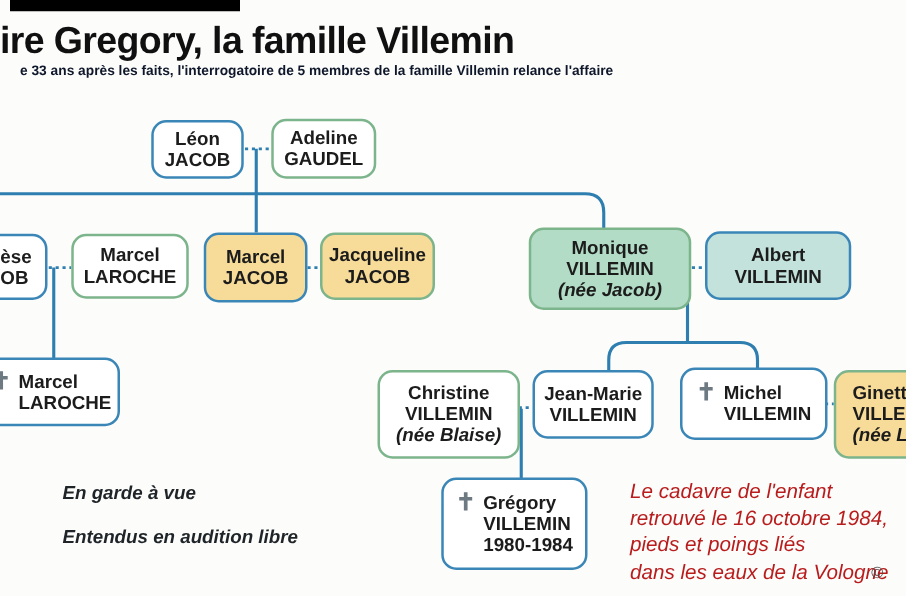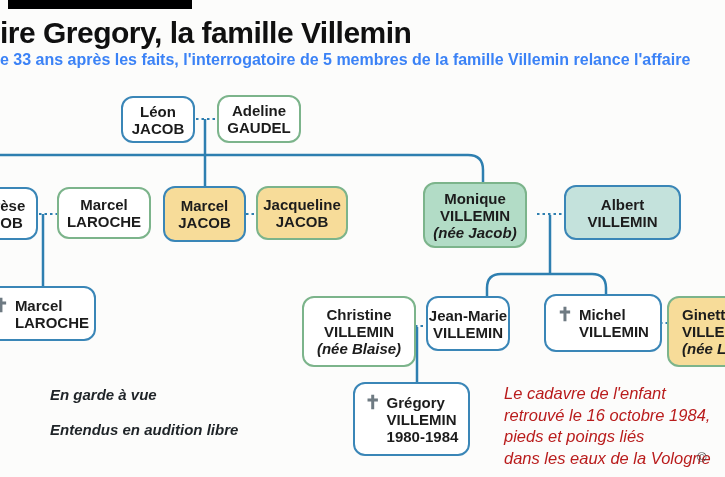--- a/index.html
+++ b/index.html
@@ -6,22 +6,22 @@
   .stage{
     position:relative;width:725px;height:477px;overflow:hidden;
     background:#fcfcfb;font-family:"Liberation Sans",sans-serif;
   }
   .topbar{position:absolute;left:8px;top:0;width:184px;height:9px;background:#000;}
   .title{
     position:absolute;left:0;top:16px;font-size:30px;font-weight:bold;
     color:#101010;letter-spacing:-0.5px;white-space:nowrap;
   }
   .subtitle{
-    position:absolute;left:0;top:51px;font-size:16px;font-weight:bold;
-    color:#3b82f6;white-space:nowrap;
+    position:absolute;left:16px;top:51px;font-size:11px;font-weight:bold;
+    color:#0f172a;white-space:nowrap;
   }
   svg.wires{position:absolute;left:0;top:0;z-index:0;}
   .pbox{
     position:absolute;z-index:1;box-sizing:border-box;
     border:2.5px solid #3a86b7;border-radius:12px;background:#fff;
     display:flex;flex-direction:column;align-items:center;justify-content:center;
     text-align:center;font-weight:bold;font-size:15px;line-height:17px;color:#1c1c1c;
     padding:17px 5px;
   }
   .b-blue{border-color:#3a86b7;}
@@ -95,21 +95,21 @@
     <div class="pline">LAROCHE</div>
   </div>
   <div class="pbox f-yellow b-blue" style="left:163px;top:186px;width:83px;height:56px;">
     <div class="pline">Marcel</div>
     <div class="pline">JACOB</div>
   </div>
   <div class="pbox f-yellow b-green" style="left:256px;top:186px;width:92px;height:54px;">
     <div class="pline">Jacqueline</div>
     <div class="pline">JACOB</div>
   </div>
-  <div class="pbox f-green b-green" style="left:423px;top:182px;width:104px;height:66px;">
+  <div class="pbox f-green b-green" style="left:423px;top:182px;width:130px;height:66px;">
     <div class="pline">Monique</div>
     <div class="pline">VILLEMIN</div>
     <div class="pnote">(née Jacob)</div>
   </div>
   <div class="pbox f-teal b-blue" style="left:564px;top:185px;width:117px;height:55px;">
     <div class="pline">Albert</div>
     <div class="pline">VILLEMIN</div>
   </div>
 
   <div class="pbox f-white b-blue" style="left:-14px;top:286px;width:110px;height:55px;">
@@ -119,21 +119,21 @@
         <span class="pline">Marcel</span>
         <span class="pline">LAROCHE</span>
       </span>
     </div>
   </div>
   <div class="pbox f-white b-green" style="left:302px;top:296px;width:114px;height:71px;">
     <div class="pline">Christine</div>
     <div class="pline">VILLEMIN</div>
     <div class="pnote">(née Blaise)</div>
   </div>
-  <div class="pbox f-white b-blue" style="left:426px;top:296px;width:84px;height:55px;">
+  <div class="pbox f-white b-blue" style="left:426px;top:296px;width:97px;height:55px;">
     <div class="pline">Jean-Marie</div>
     <div class="pline">VILLEMIN</div>
   </div>
   <div class="pbox f-white b-blue" style="left:544px;top:294px;width:118px;height:58px;">
     <div class="drow">
       <span class="cross">✝</span>
       <span class="ptext">
         <span class="pline">Michel</span>
         <span class="pline">VILLEMIN</span>
       </span>

